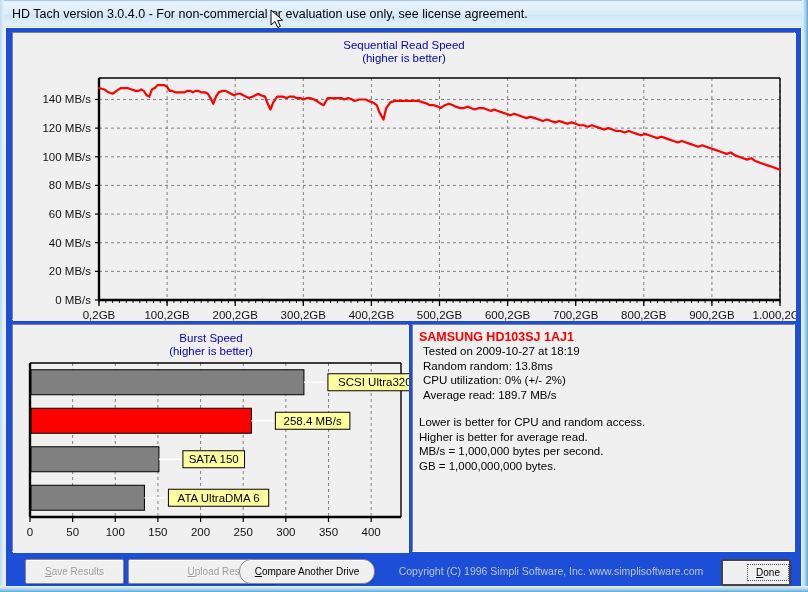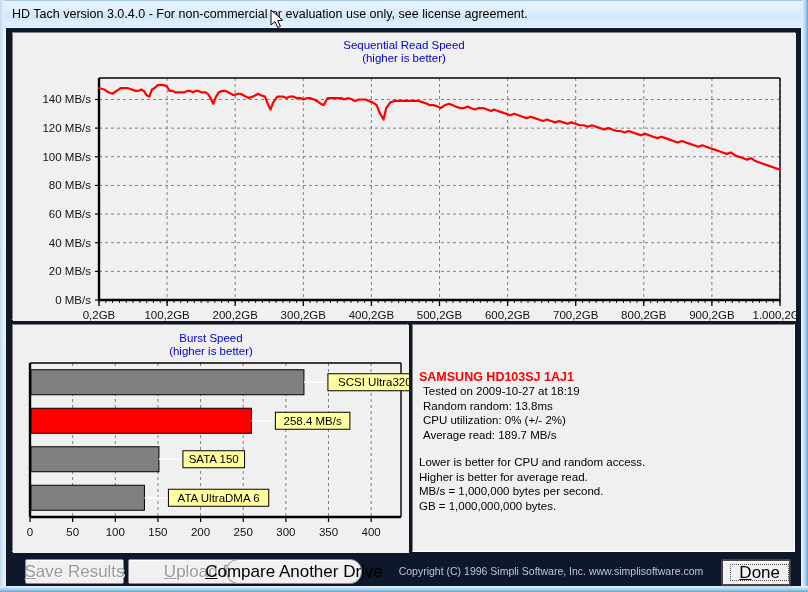--- a/index.html
+++ b/index.html
@@ -32,21 +32,21 @@
     color:#000;
     font-size:12.5px;
     display:flex;align-items:center;
     box-sizing:border-box;padding-left:8px;
     white-space:nowrap;
   }
 
   
   #client{
     position:absolute;left:6px;top:27px;width:795px;height:559px;
-    background:#0f172a;
+    background:#1d4ed8;
     box-sizing:border-box;
     border-top:1px solid #ffffff;
   }
 
   
   .sunken{
     border-top:1px solid #808080;
     border-left:1px solid #808080;
     border-right:1px solid #ffffff;
     border-bottom:1px solid #ffffff;
@@ -58,44 +58,44 @@
   #seq-panel{position:absolute;left:6px;top:4px;width:783px;height:288px;}
   #seq-svg{position:absolute;left:0;top:0;width:783px;height:288px;}
 
   
   #burst-panel{position:absolute;left:6px;top:296px;width:396px;height:228px;}
   #burst-svg{position:absolute;left:0;top:0;width:396px;height:228px;}
 
   
   #info-panel{position:absolute;left:406px;top:296px;width:383px;height:228px;
     background:#f0f0f0;}
-  #info-inner{padding:5px 6px 0 6px;font-size:11.5px;color:#000;margin-top:40px;}
+  #info-inner{padding:5px 6px 0 6px;font-size:11.5px;color:#000;}
   .drive-name{color:#ff0000;font-weight:bold;font-size:12.5px;letter-spacing:0px;}
   .info-line{padding-left:4px;line-height:14.5px;}
   .info-block{margin-top:13px;line-height:14.5px;}
 
   
   #bottombar{position:absolute;left:0;top:528px;width:795px;height:31px;}
   .btn{
     position:absolute;top:3px;height:23px;
     background:#f0f0f0;
     border:1px solid #8a8a8a;
     border-radius:2px;
-    font-size:17px;
+    font-size:10px;
     color:#000;
     display:flex;align-items:center;justify-content:center;
     box-shadow:inset 0 1px 0 #ffffff, 1px 1px 1px rgba(0,0,0,.12);
     cursor:default;
     white-space:nowrap;
   }
   .btn.disabled{color:#9a9a9a;text-shadow:1px 1px 0 #ffffff;}
   .btn u{text-decoration:underline;}
   #btn-save{left:19px;width:97px;}
   #btn-upload{left:122px;width:105px;padding-left:40px;}
-  #btn-compare{left:220px;width:134px;border-radius:12px;}
+  #btn-compare{left:233px;width:134px;border-radius:12px;}
   #btn-done{left:715px;width:66px;border:2px solid #444;justify-content:flex-end;}
   #btn-done .inner{border:1px dotted #555;padding:0 8px;line-height:15px;}
   #copyright{
     position:absolute;left:385px;top:9px;width:320px;
     font-size:10.5px;color:#b9c7d6;text-align:center;white-space:nowrap;
   }
 
   
   #cursor{position:absolute;left:270px;top:9px;width:16px;height:22px;pointer-events:none;}
   text{font-family:"Liberation Sans","DejaVu Sans",sans-serif;}

